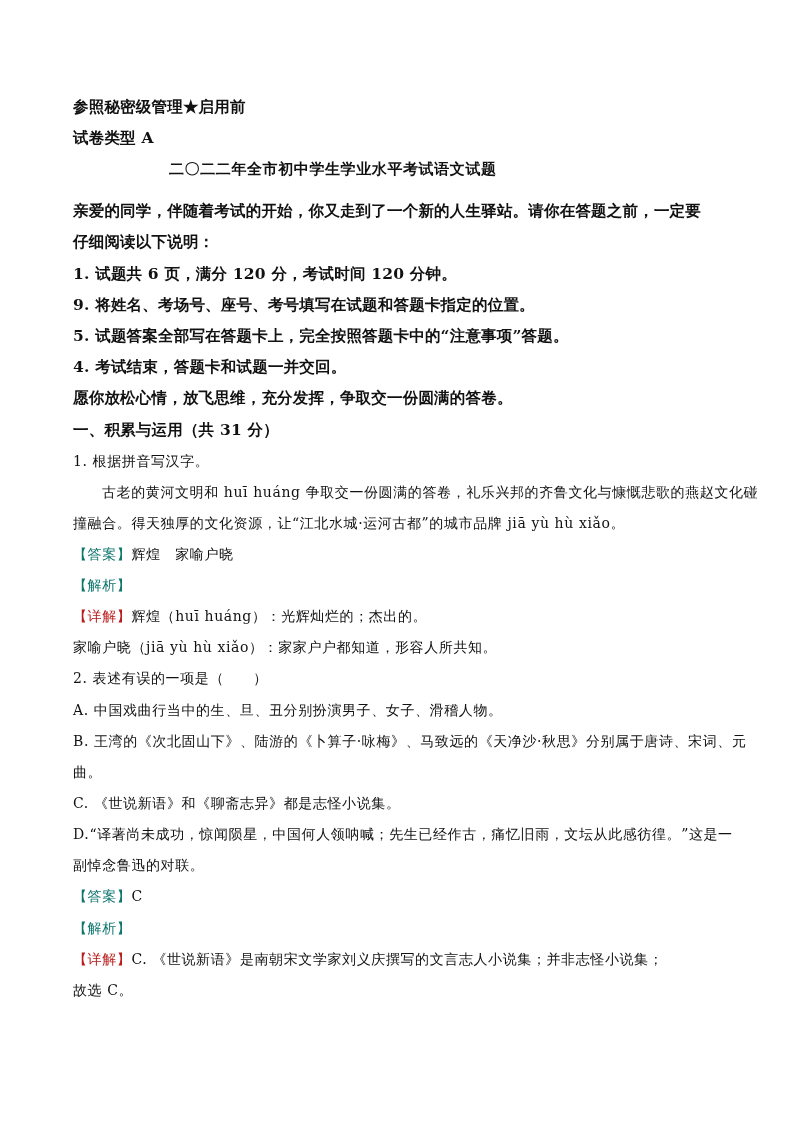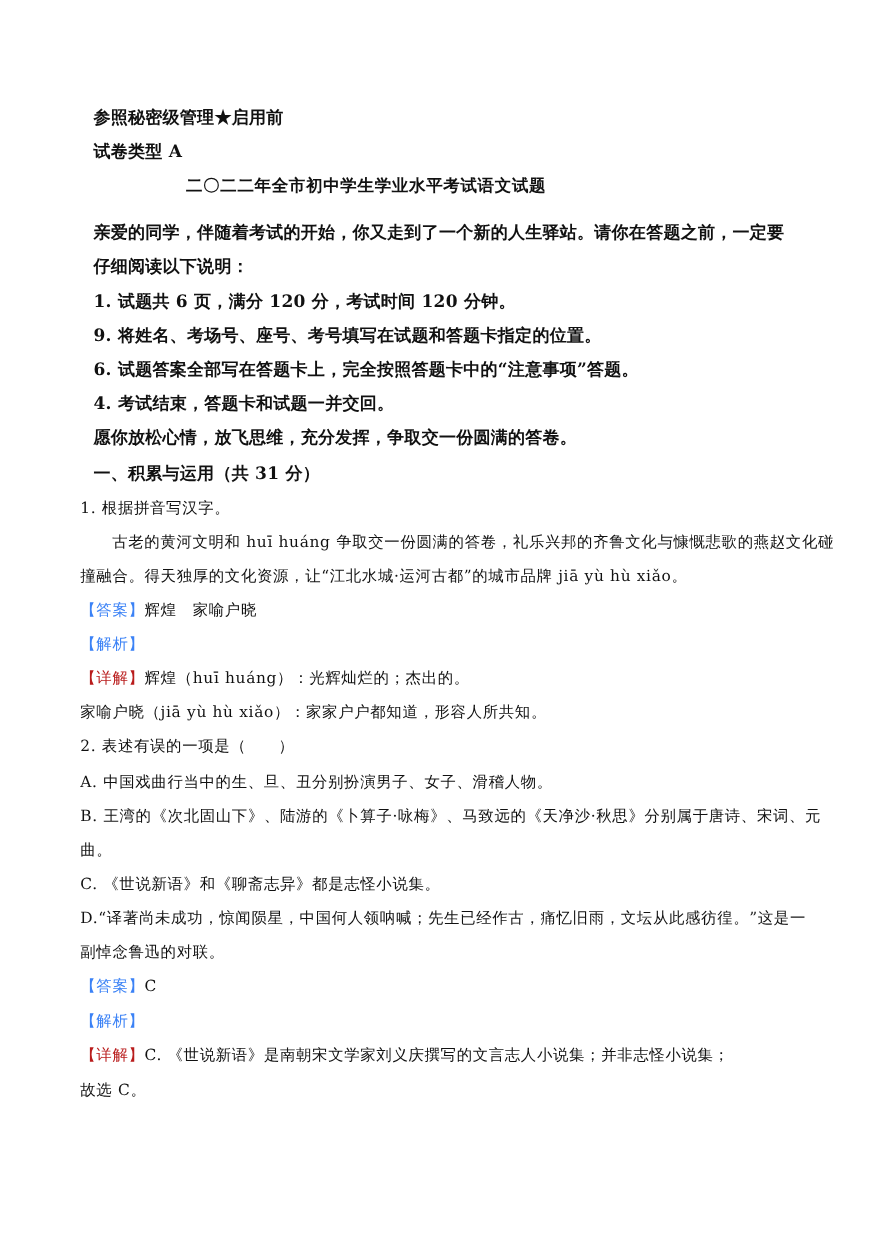--- a/index.html
+++ b/index.html
@@ -1,40 +1,40 @@
 <!DOCTYPE html>
 <html><head>
 <meta charset="utf-8">
 <style>
   html, body { margin: 0; padding: 0; background: #ffffff; }
   body { width: 793px; height: 1122px; position: relative; overflow: hidden;
          font-family: "DejaVu Serif", "Liberation Serif", serif; color: #111; }
   .page { position: absolute; left: 73px; top: 0; width: 650px; }
   .line { position: absolute; left: 0; white-space: nowrap; }
-  .bold { font-weight: bold; font-size: 15.5px; letter-spacing: 0.2px; margin-left: 12px; }
+  .bold { font-weight: bold; font-size: 15.5px; letter-spacing: 0.2px; }
   .title { font-weight: bold; font-size: 15px; letter-spacing: 0.6px; left: 96px; }
   .body { font-size: 14px; letter-spacing: 0.6px; }
   .indent { padding-left: 29px; }
-  .blue { color: #3b82f6; }
+  .blue { color: #0f766e; }
   .dark { color: #b91c1c; }
 </style>
 </head>
 <body>
 
 <div class="page">
 
   <div class="line bold" style="top:97px">参照秘密级管理★启用前</div>
   <div class="line bold" style="top:128px">试卷类型 A</div>
   <div class="line title" style="top:160px">二〇二二年全市初中学生学业水平考试语文试题</div>
 
   <div class="line bold" style="top:201px">亲爱的同学，伴随着考试的开始，你又走到了一个新的人生驿站。请你在答题之前，一定要</div>
   <div class="line bold" style="top:232px">仔细阅读以下说明：</div>
   <div class="line bold" style="top:264px">1. 试题共 6 页，满分 120 分，考试时间 120 分钟。</div>
   <div class="line bold" style="top:295px">9. 将姓名、考场号、座号、考号填写在试题和答题卡指定的位置。</div>
-  <div class="line bold" style="top:326px">6. 试题答案全部写在答题卡上，完全按照答题卡中的“注意事项”答题。</div>
+  <div class="line bold" style="top:326px">5. 试题答案全部写在答题卡上，完全按照答题卡中的“注意事项”答题。</div>
   <div class="line bold" style="top:357px">4. 考试结束，答题卡和试题一并交回。</div>
   <div class="line bold" style="top:388px">愿你放松心情，放飞思维，充分发挥，争取交一份圆满的答卷。</div>
   <div class="line bold" style="top:420px">一、积累与运用（共 31 分）</div>
 
   <div class="line body" style="top:453px">1. 根据拼音写汉字。</div>
   <div class="line body indent" style="top:484px">古老的黄河文明和 huī huáng 争取交一份圆满的答卷，礼乐兴邦的齐鲁文化与慷慨悲歌的燕赵文化碰</div>
   <div class="line body" style="top:515px">撞融合。得天独厚的文化资源，让“江北水城·运河古都”的城市品牌 jiā yù hù xiǎo。</div>
   <div class="line body" style="top:546px">
     <span class="blue">【答案】</span><span>辉煌　家喻户晓</span>
   </div>

